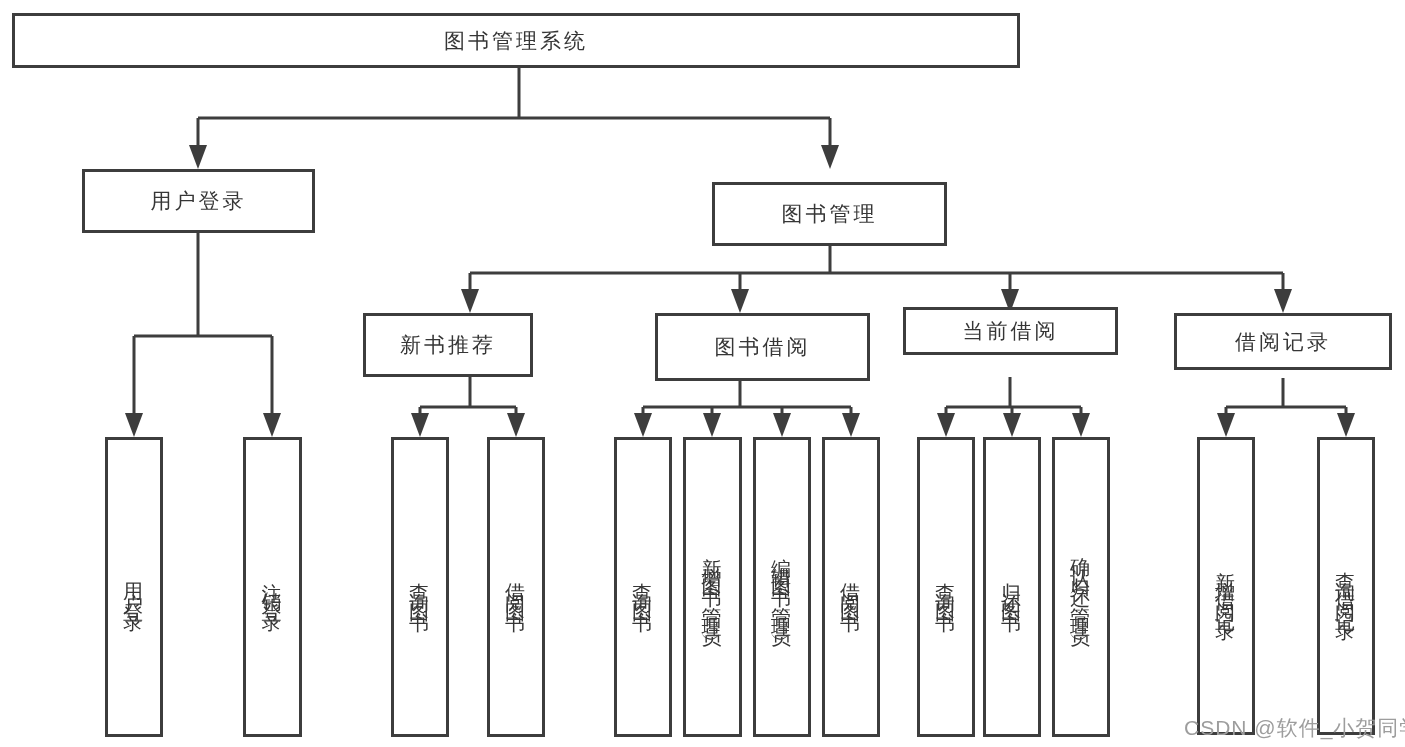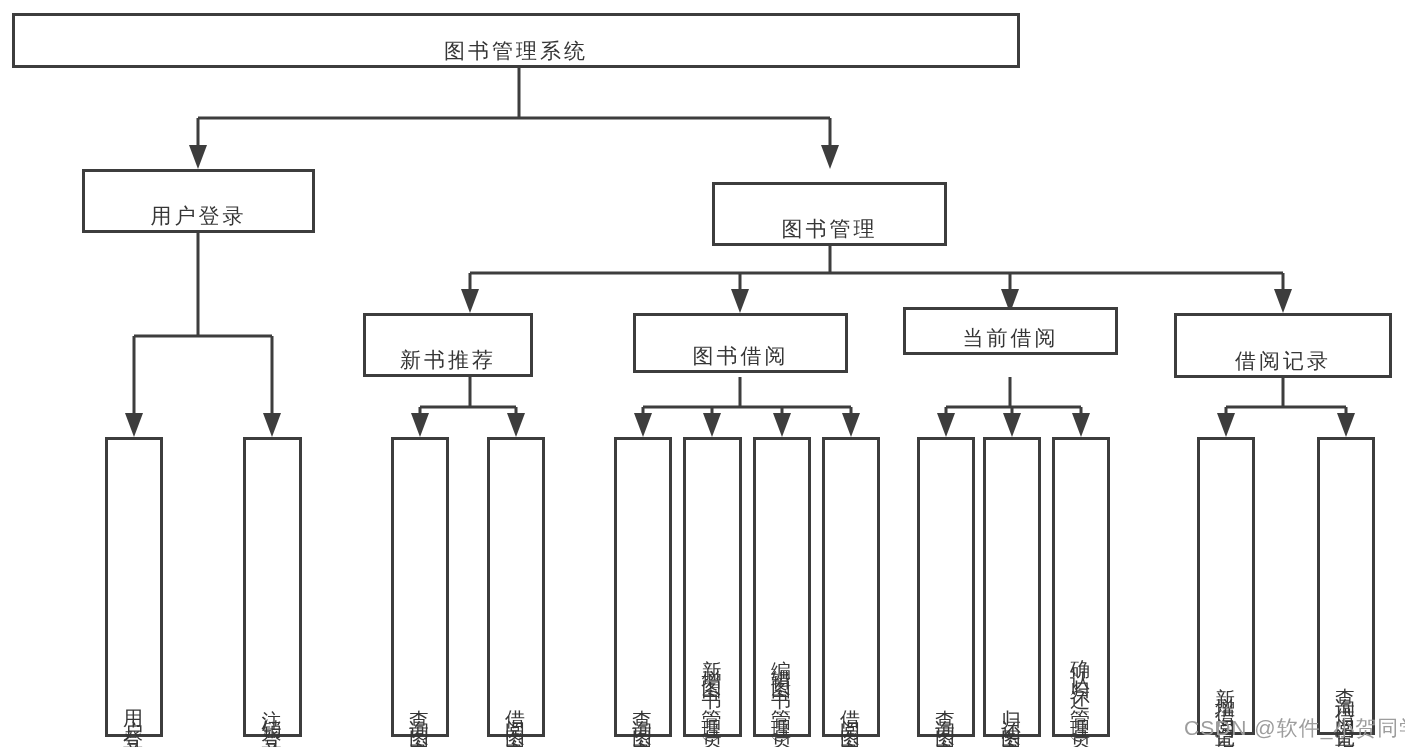--- a/index.html
+++ b/index.html
@@ -22,21 +22,21 @@
 
   svg.wires { position: absolute; left: 0; top: 0; }
   .cline { stroke: var(--line); stroke-width: 3; fill: none; }
   .ahead { fill: var(--line); stroke: none; }
 
   .box {
     position: absolute;
     border: 3px solid var(--line);
     background: var(--background);
     display: flex;
-    align-items: flex-end;
+    align-items: center;
     justify-content: center;
     color: var(--text);
   }
   .box.h span {
     font-size: 21px;
     letter-spacing: 3px;
     white-space: nowrap;
     color: var(--text);
   }
   .box.v span {
@@ -107,27 +107,27 @@
   <div class="box h" style="left:82px;top:169px;width:233px;height:64px">
     <span>用户登录</span>
   </div>
   <div class="box h" style="left:712px;top:182px;width:235px;height:64px">
     <span>图书管理</span>
   </div>
 
   <div class="box h" style="left:363px;top:313px;width:170px;height:64px">
     <span>新书推荐</span>
   </div>
-  <div class="box h" style="left:633px;top:313px;width:215px;height:60px">
+  <div class="box h" style="left:655px;top:313px;width:215px;height:68px">
     <span>图书借阅</span>
   </div>
   <div class="box h" style="left:903px;top:307px;width:215px;height:48px">
     <span>当前借阅</span>
   </div>
-  <div class="box h" style="left:1174px;top:313px;width:218px;height:65px">
+  <div class="box h" style="left:1174px;top:313px;width:218px;height:57px">
     <span>借阅记录</span>
   </div>
 
   <div class="box v" style="left:105px;top:437px;width:58px;height:300px">
     <span>用户登录</span>
   </div>
   <div class="box v" style="left:243px;top:437px;width:59px;height:300px">
     <span>注销登录</span>
   </div>
 

